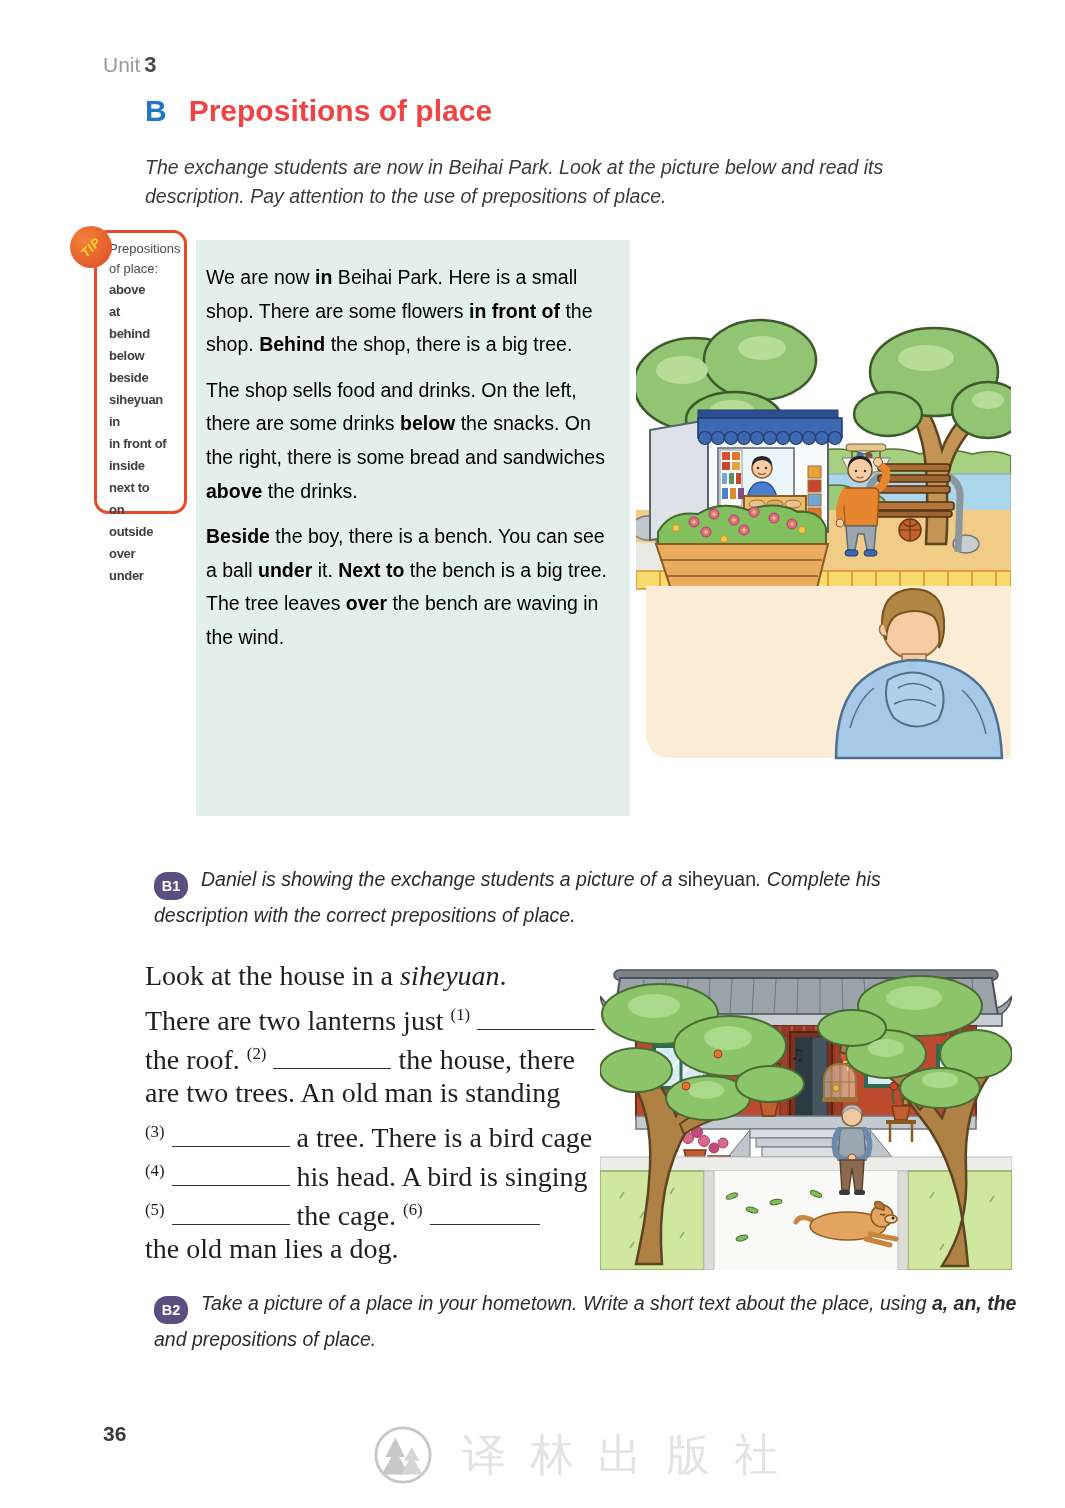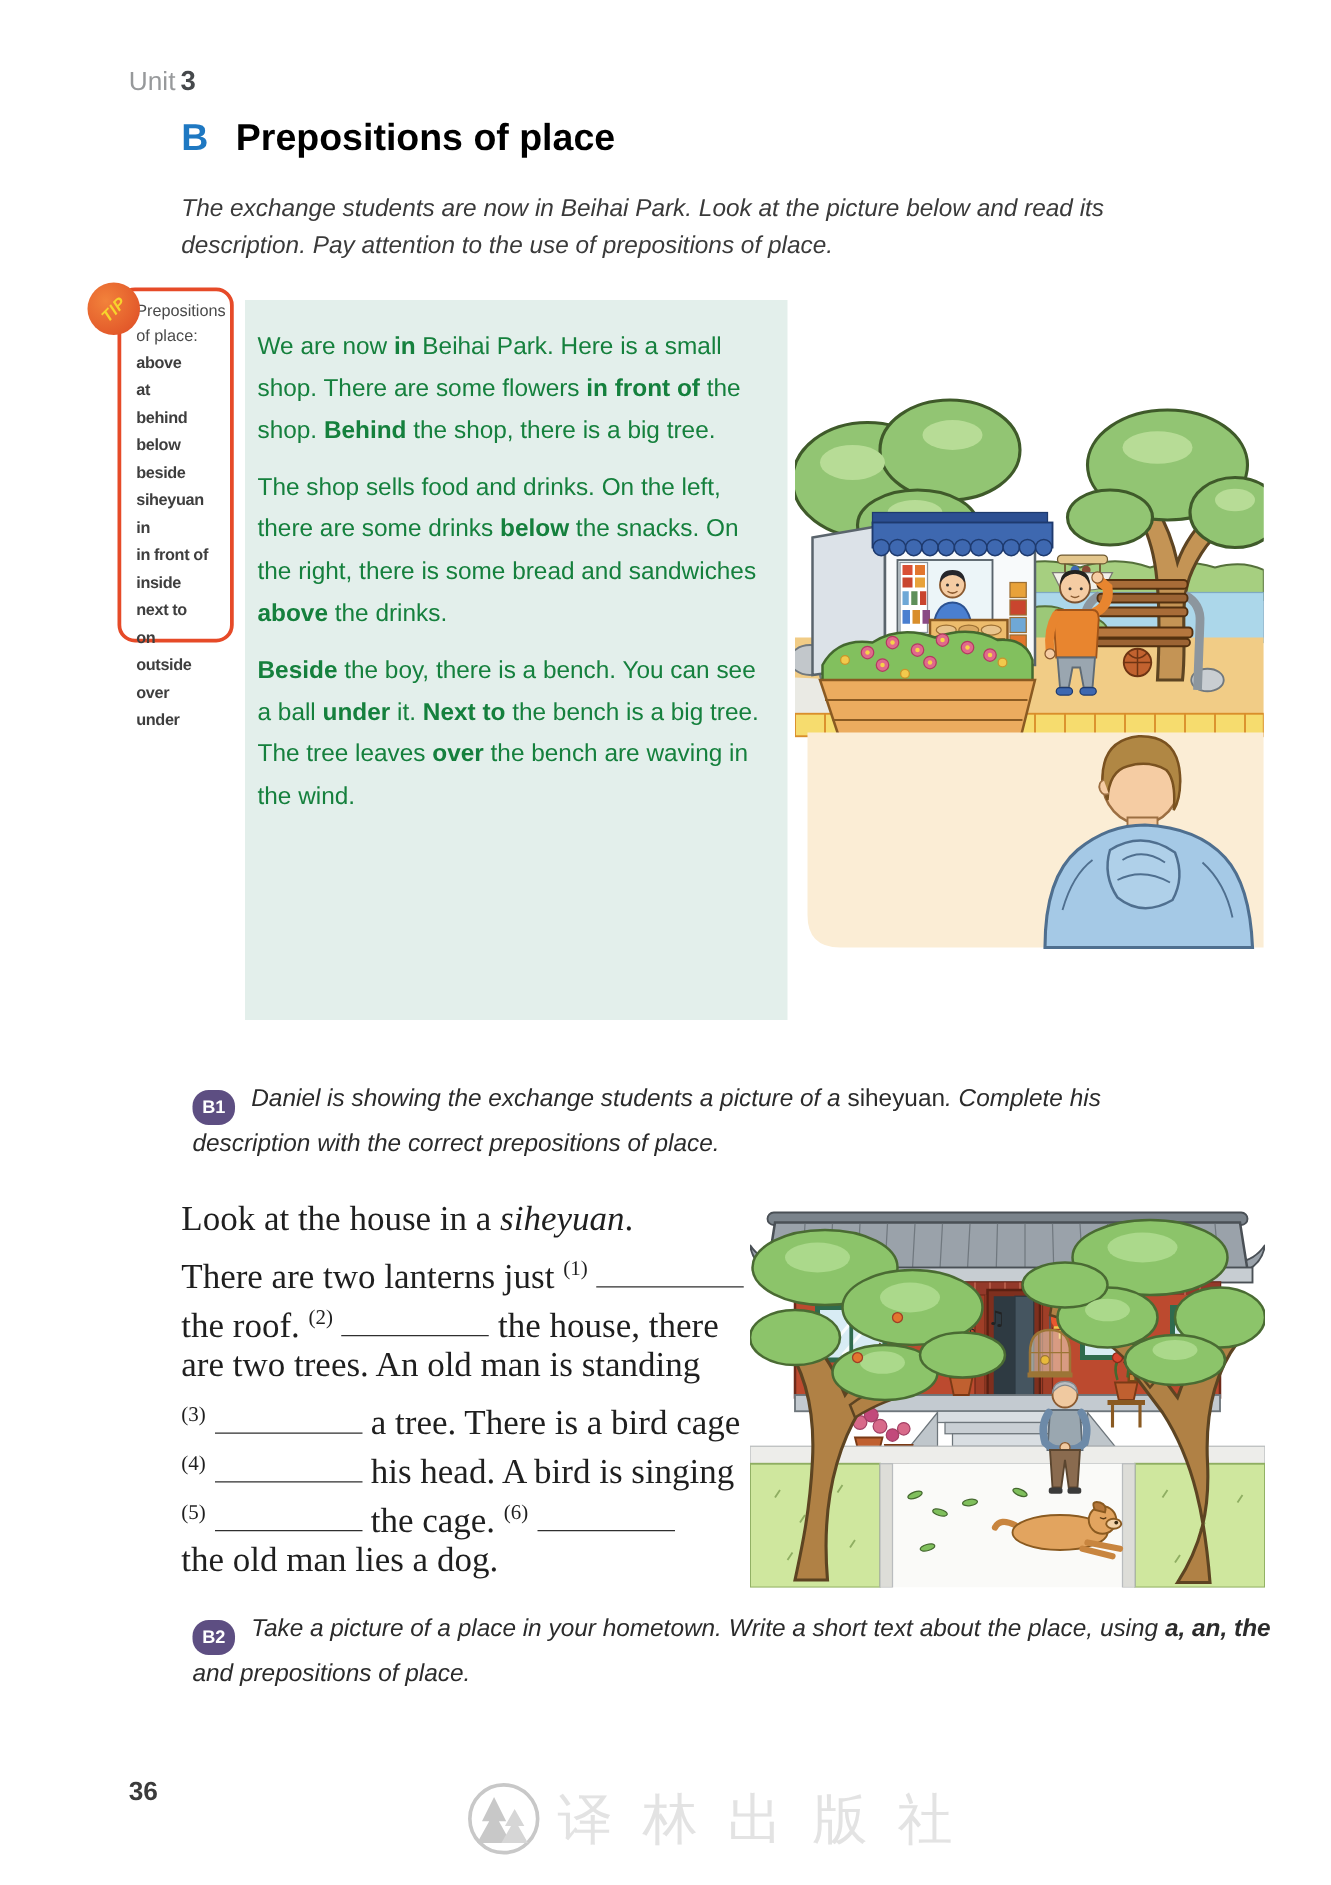--- a/index.html
+++ b/index.html
@@ -6,42 +6,42 @@
   #page{position:relative;width:1065px;height:1508px;background:#ffffff;overflow:hidden;
         font-family:"Liberation Sans", sans-serif;padding-left:33px;}
   .abs{position:absolute;}
 
   
   #unit-header{left:103px;top:52px;font-size:21px;color:#97999B;}
   #unit-header .num{color:#46494C;font-weight:bold;font-size:22px;margin-left:4px;}
 
   #section-title{left:145px;top:94px;font-size:30px;font-weight:bold;}
   #section-title .letter{color:#1E78C2;}
-  #section-title .title{color:#000000;margin-left:22px;}
+  #section-title .title{color:#ef4444;margin-left:22px;}
 
   #intro{left:145px;top:153px;width:805px;font-size:19.5px;font-style:italic;
          color:#3A3A3A;line-height:29px;}
 
   
   #tip-box{left:94px;top:230px;width:93px;height:284px;border:3px solid #E64A28;
            border-radius:14px;background:#fff;box-sizing:border-box;
            padding:6px 2px 0 12px;z-index:2;}
   #tip-box .tip-head{font-size:13px;color:#4A4A4A;line-height:20px;}
   #tip-box .tip-item{font-size:13px;font-weight:bold;color:#3E3E3E;line-height:22px;
                      letter-spacing:-0.3px;}
   #tip-badge{left:70px;top:226px;width:42px;height:42px;border-radius:50%;
              background:radial-gradient(circle at 35% 35%, #F2823B, #DD4A24);
              z-index:3;display:flex;align-items:center;justify-content:center;}
   #tip-badge span{transform:rotate(-45deg);color:#F7D42C;font-weight:800;
                   font-size:13px;font-style:italic;letter-spacing:0.5px;}
 
   
   #passage{left:196px;top:240px;width:434px;height:576px;background:#E3EFEB;
            box-sizing:border-box;padding:21px 13px 0 10px;font-size:19.5px;
-           line-height:33.6px;color:#15803d;}
+           line-height:33.6px;color:#000000;}
   #passage p{margin:0 0 12px 0;}
 
   
   .instr{font-size:19.5px;font-style:italic;color:#2B2B2B;line-height:31px;margin-left:24px;}
   .badge{display:inline-block;width:34px;height:28px;border-radius:13px;
          background:#5D4E82;color:#fff;font-weight:bold;font-style:normal;
          font-size:14.5px;text-align:center;line-height:28px;margin-right:13px;
          vertical-align:-5px;}
   #b1-instr{left:130px;top:864px;width:820px;}
   #b2-instr{left:130px;top:1288px;width:868px;}
@@ -53,21 +53,21 @@
 
   
   .sb{font-weight:bold;}
   .si{font-style:italic;}
   .srm{font-style:normal;}
   .ssup{font-size:0.6em;vertical-align:0.62em;}
   .sblank{display:inline-block;border-bottom:1.6px solid #2F2F2F;height:0.82em;}
 
   
   #page-number{left:103px;top:1422px;font-size:21px;font-weight:bold;color:#3B3B3B;}
-  #watermark{left:372px;top:1424px;display:flex;align-items:center;gap:12px;justify-content:flex-end;}
+  #watermark{left:372px;top:1424px;display:flex;align-items:center;gap:28px;justify-content:flex-end;}
   #watermark .wm-text{font-size:44px;color:#E3E3E3;letter-spacing:24px;white-space:nowrap;}
 
   svg{display:block;}
 </style>
 </head>
 <body>
 
 <div id="page">
 
   <div class="abs" id="unit-header">

